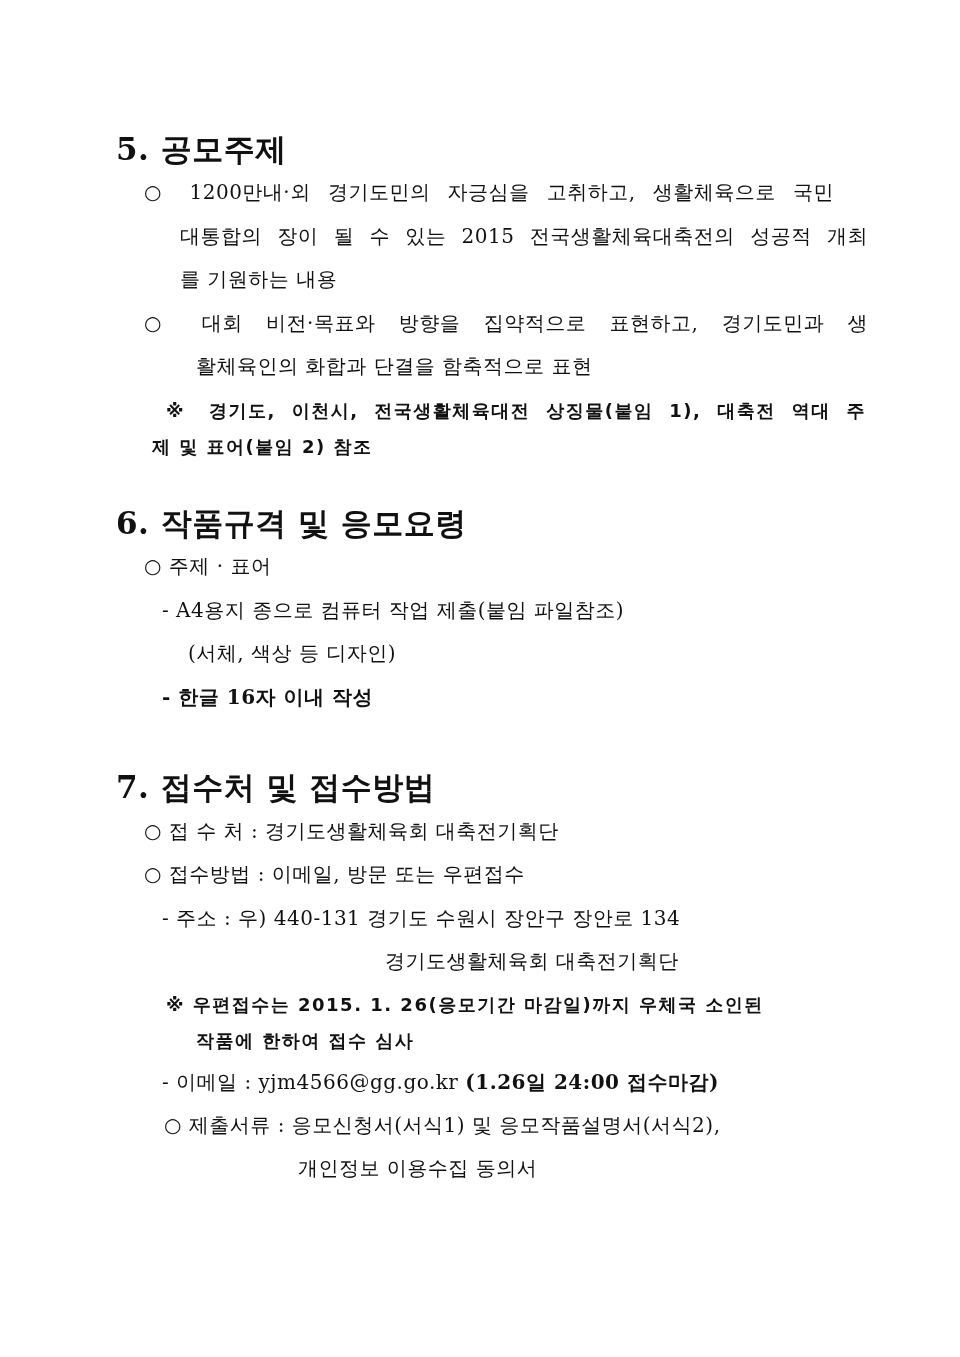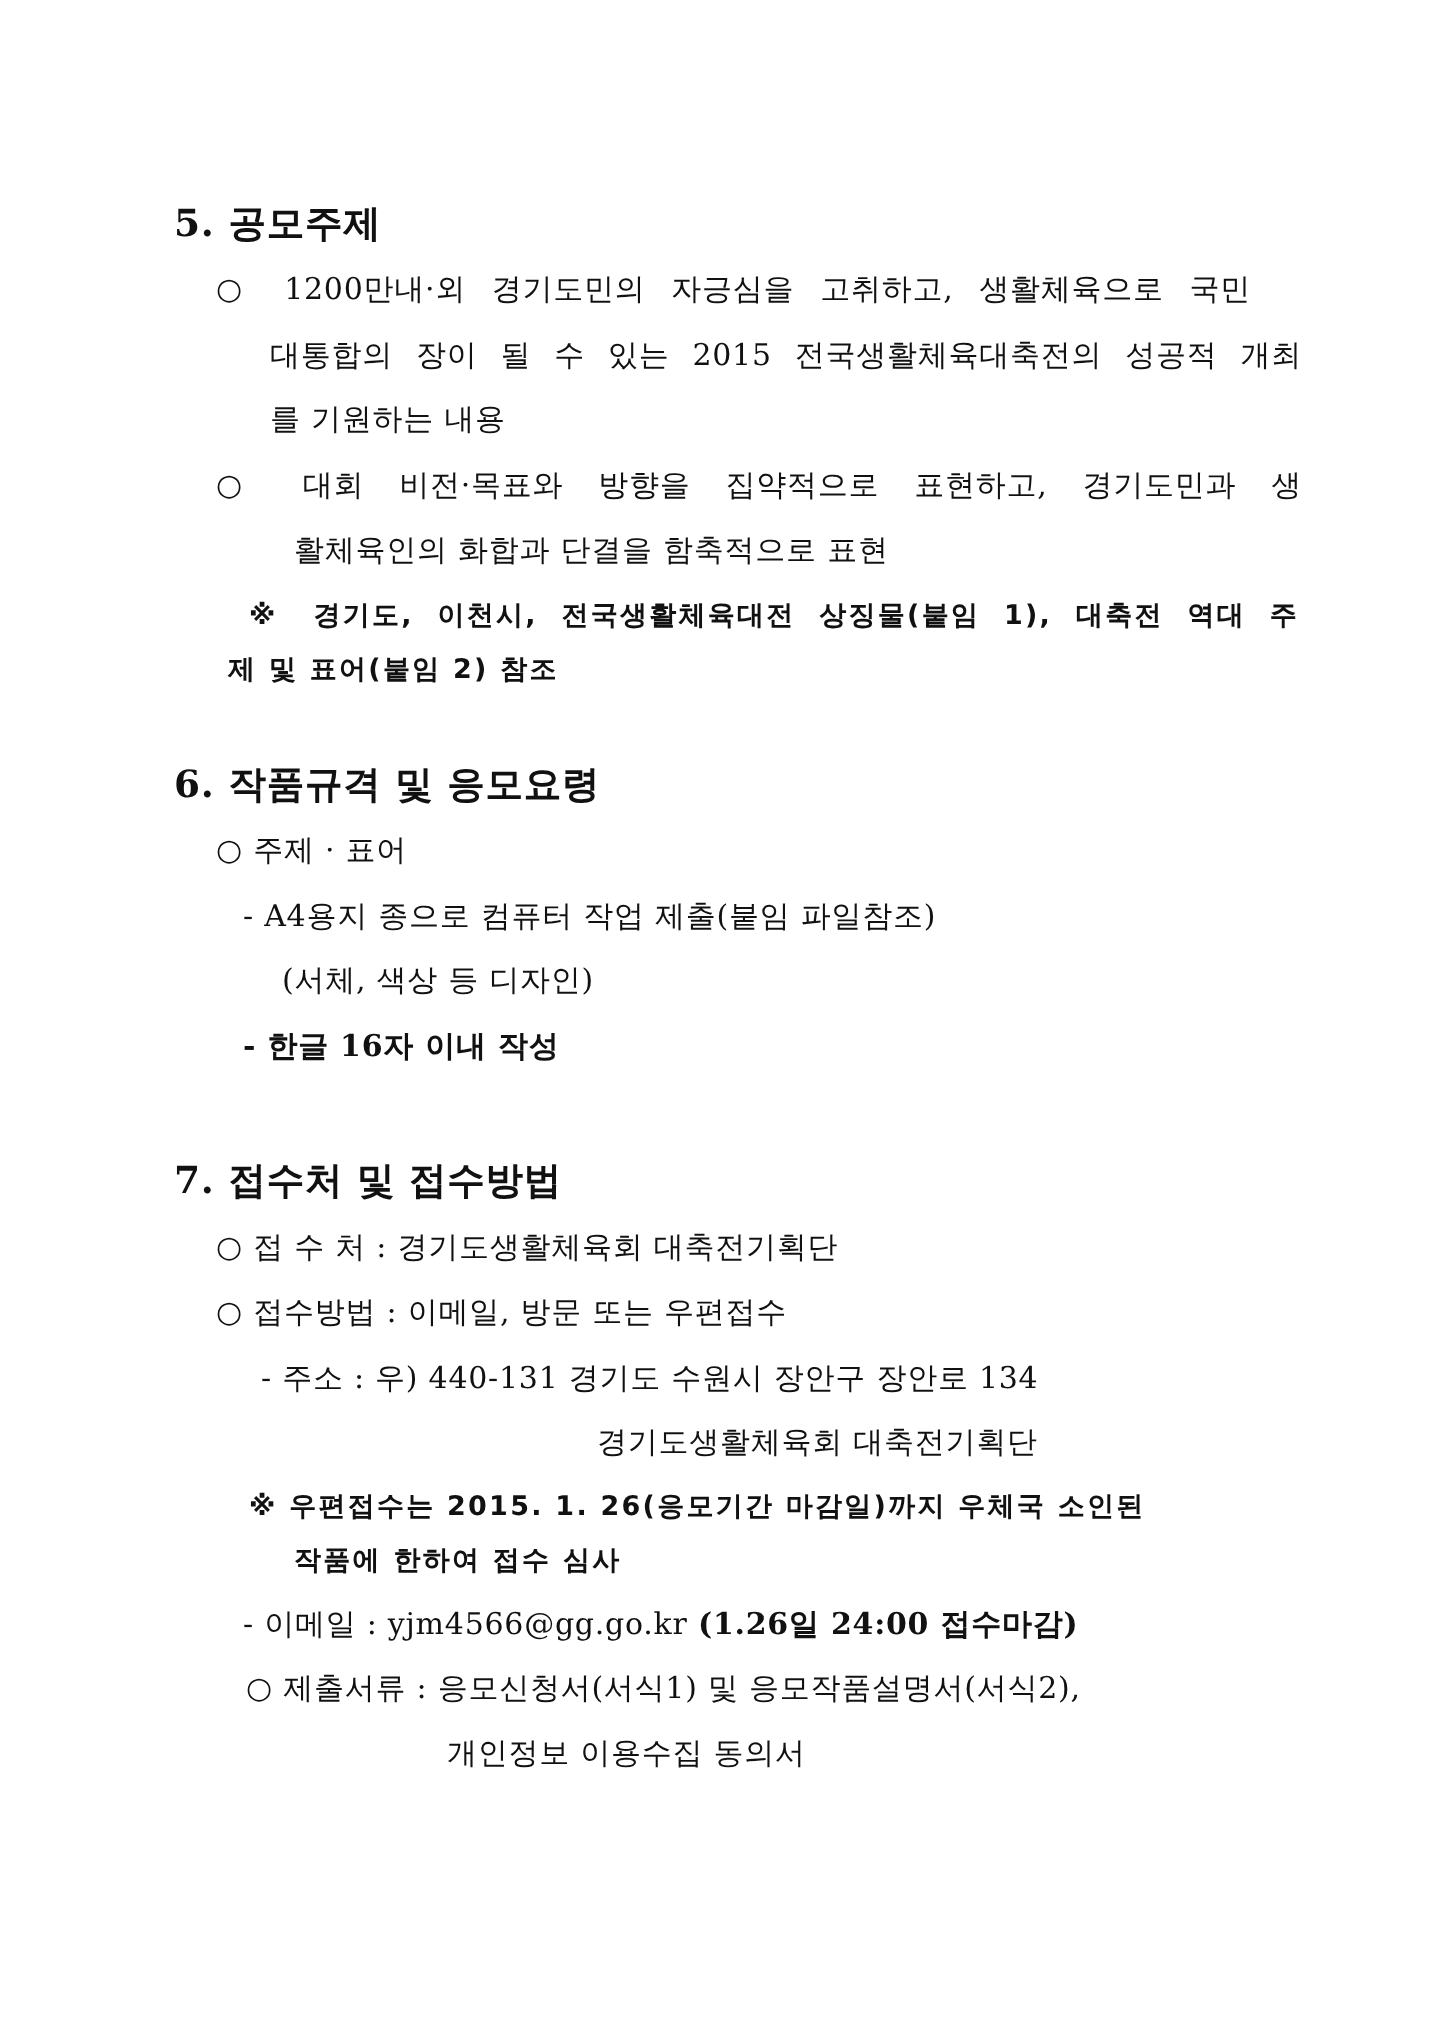--- a/index.html
+++ b/index.html
@@ -2,21 +2,21 @@
 <html><head>
   <meta charset="utf-8">
   <style>
     html, body { margin: 0; padding: 0; background: #ffffff; }
     body {
       width: 960px; height: 1357px; position: relative; overflow: hidden;
       color: #111111;
       font-family: "DejaVu Serif", "Liberation Serif", serif;
     }
     .line { position: absolute; white-space: nowrap; font-size: 20px; line-height: 30px; letter-spacing: 0.5px; }
-    .heading { font-weight: bold; font-size: 25px; }
+    .heading { font-weight: bold; font-size: 31px; }
     .note { font-family: "DejaVu Sans", "Liberation Sans", sans-serif; font-weight: bold; font-size: 18px; letter-spacing: 1.5px; }
     .bold { font-weight: bold; }
     .justify { width: 690px; text-align: justify; text-align-last: justify; }
   </style>
 </head>
 <body>
 
 <div>
   <div class="line heading" style="left:116px; top:134px;">5. 공모주제</div>
   <div class="line justify" style="left:144px; top:177px;">○ 1200만내·외 경기도민의 자긍심을 고취하고, 생활체육으로 국민</div>
@@ -33,22 +33,22 @@
   <div class="line" style="left:144px; top:551px;">○ 주제 · 표어</div>
   <div class="line" style="left:162px; top:595px;">- A4용지 종으로 컴퓨터 작업 제출(붙임 파일참조)</div>
   <div class="line" style="left:188px; top:638px;">(서체, 색상 등 디자인)</div>
   <div class="line bold" style="left:162px; top:682px;">- 한글 16자 이내 작성</div>
 </div>
 
 <div>
   <div class="line heading" style="left:116px; top:772px;">7. 접수처 및 접수방법</div>
   <div class="line" style="left:144px; top:816px;">○ 접 수 처 : 경기도생활체육회 대축전기획단</div>
   <div class="line" style="left:144px; top:859px;">○ 접수방법 : 이메일, 방문 또는 우편접수</div>
-  <div class="line" style="left:174px; top:903px;text-align:right;">- 주소 : 우) 440-131 경기도 수원시 장안구 장안로 134</div>
-  <div class="line" style="left:398px; top:946px;">경기도생활체육회 대축전기획단</div>
+  <div class="line" style="left:162px; top:903px;text-align:right;">- 주소 : 우) 440-131 경기도 수원시 장안구 장안로 134</div>
+  <div class="line" style="left:385px; top:946px;">경기도생활체육회 대축전기획단</div>
   <div class="line note" style="left:166px; top:990px;">※ 우편접수는 2015. 1. 26(응모기간 마감일)까지 우체국 소인된</div>
   <div class="line note" style="left:196px; top:1026px;">작품에 한하여 접수 심사</div>
   <div class="line" style="left:162px; top:1067px;text-align:right;">
     <span>- 이메일 : yjm4566@gg.go.kr</span>
     <span class="bold">(1.26일 24:00 접수마감)</span>
   </div>
   <div class="line" style="left:144px; top:1110px;margin-left:20px;">○ 제출서류 : 응모신청서(서식1) 및 응모작품설명서(서식2),</div>
   <div class="line" style="left:298px; top:1153px;">개인정보 이용수집 동의서</div>
 </div>
 

